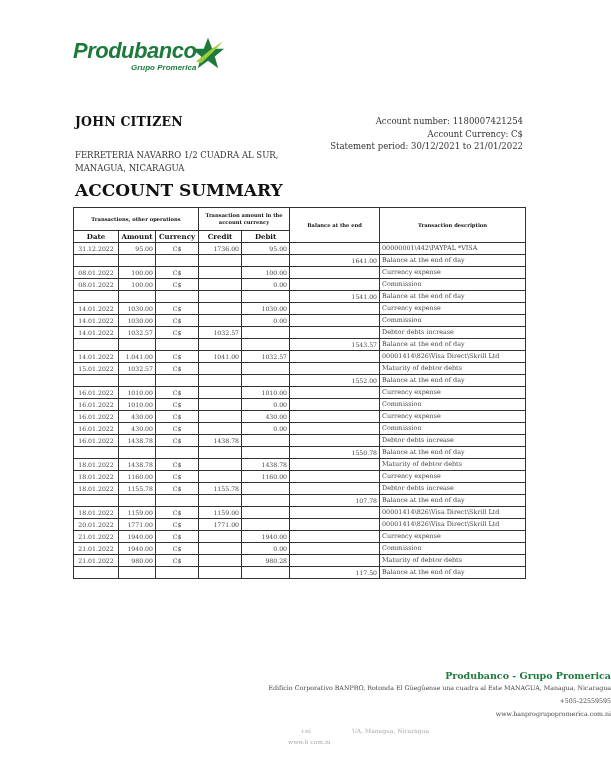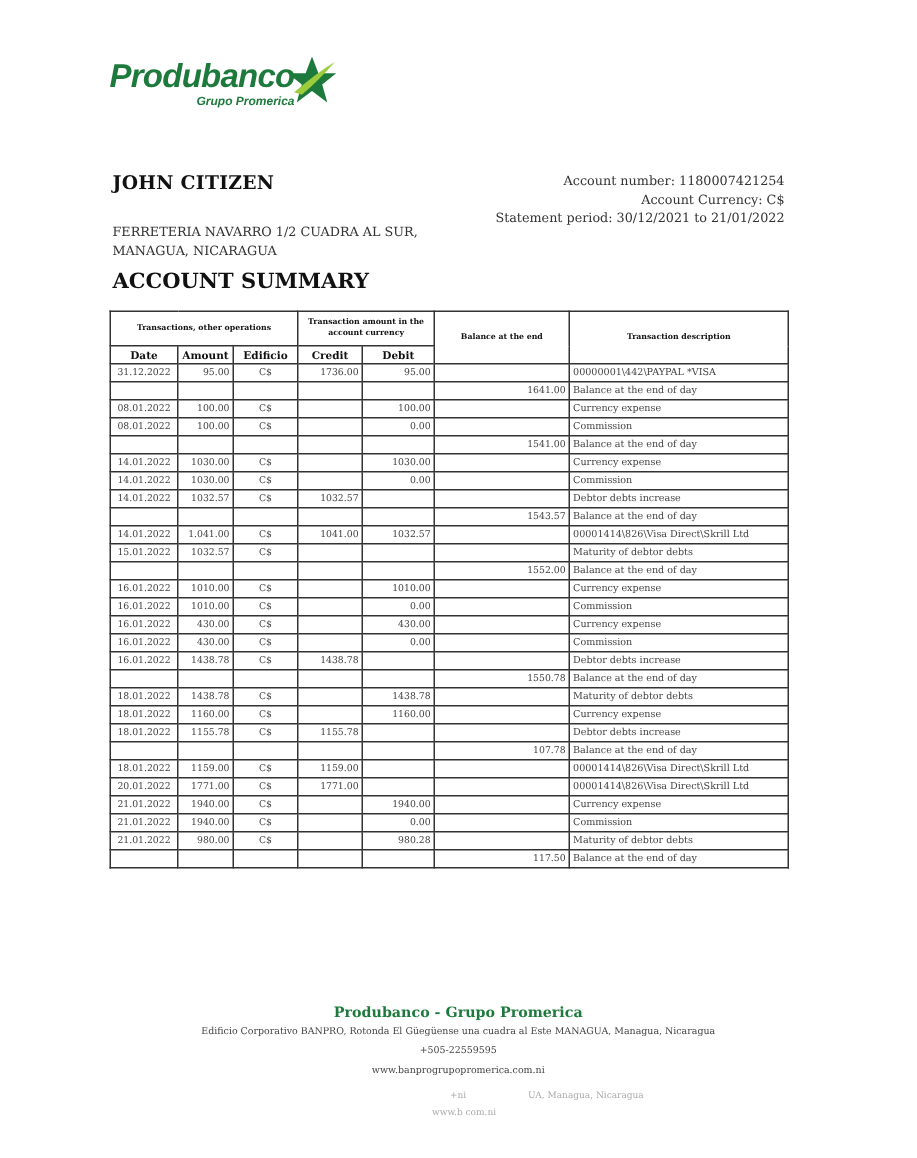--- a/index.html
+++ b/index.html
@@ -6,31 +6,31 @@
     body { width:611px; height:772px; position:relative; overflow:hidden; font-family:"DejaVu Serif", serif; color:#222; }
     .logo { position:absolute; left:73px; top:40px; }
     .logo-word { font-family:"Liberation Sans", sans-serif; font-weight:bold; font-style:italic; font-size:22px; color:#1d7a3c; letter-spacing:-0.5px; line-height:22px; }
     .logo-sub { font-family:"Liberation Sans", sans-serif; font-weight:bold; font-style:italic; font-size:8px; color:#1d7a3c; margin-top:1px;text-align:right; }
     .logo-star { position:absolute; left:118px; top:-4px; width:34px; height:34px; }
     .client { position:absolute; left:75px; top:114px; }
     .client-name { font-family:"DejaVu Serif", serif; font-weight:bold; font-size:12.5px; color:#111; letter-spacing:0.2px; }
     .client-addr { font-size:8.5px; line-height:13px; color:#333; margin-top:20px; }
     .acct { position:absolute; right:88px; top:115px; text-align:right; font-size:8.5px; line-height:12.5px; color:#333;margin-left:24px; }
     .acct div { white-space:nowrap; }
-    .summary-title { position:absolute; left:75px; top:180px; font-weight:bold; font-size:14px; color:#111; }
+    .summary-title { position:absolute; left:75px; top:180px; font-weight:bold; font-size:17px; color:#111; }
     table.tx { position:absolute; left:73px; top:207px; width:452px; border-collapse:collapse; table-layout:fixed; font-size:6.2px; color:#444; }
     table.tx td, table.tx th { border:1px solid #333; padding:0 2px; height:11px; line-height:11px; white-space:nowrap; overflow:hidden; }
     table.tx th { font-weight:bold; color:#111; text-align:center; }
     table.tx th.grp { font-size:5.2px; height:22px; line-height:7px; white-space:normal; }
     table.tx th.sub { font-size:7px; height:11px; }
     table.tx th.tall { font-size:5.2px; }
     td.num { text-align:right; }
     td.ctr { text-align:center; }
     td.desc { text-align:left; font-size:6.4px; }
-    .footer { position:absolute; left:0; width:611px; top:670px; text-align:center; }
+    .footer { position:absolute; left:0; width:611px; top:670px; text-align:right; }
     .footer-title { font-weight:bold; font-size:9.5px; color:#1d7a3c; }
     .footer-line { font-size:6.3px; color:#444; line-height:13px; }
     .ghost { position:absolute; font-size:6px; color:#aaa; }
   </style>
 </head>
 <body>
 
 <div class="logo">
   <div class="logo-word">Produbanco</div>
   <div class="logo-sub">Grupo Promerica</div>
@@ -69,21 +69,21 @@
   <thead>
     <tr>
       <th class="grp" colspan="3">Transactions, other operations</th>
       <th class="grp" colspan="2">Transaction amount in the account currency</th>
       <th class="grp tall" rowspan="2">Balance at the end</th>
       <th class="grp tall" rowspan="2">Transaction description</th>
     </tr>
     <tr>
       <th class="sub">Date</th>
       <th class="sub">Amount</th>
-      <th class="sub">Edificio</th>
+      <th class="sub">Currency</th>
       <th class="sub">Credit</th>
       <th class="sub">Debit</th>
     </tr>
   </thead>
   <tbody id="tx-body">
       <tr>
         <td class="ctr">31.12.2022</td>
         <td class="num">95.00</td>
         <td class="ctr">C$</td>
         <td class="num">1736.00</td>

